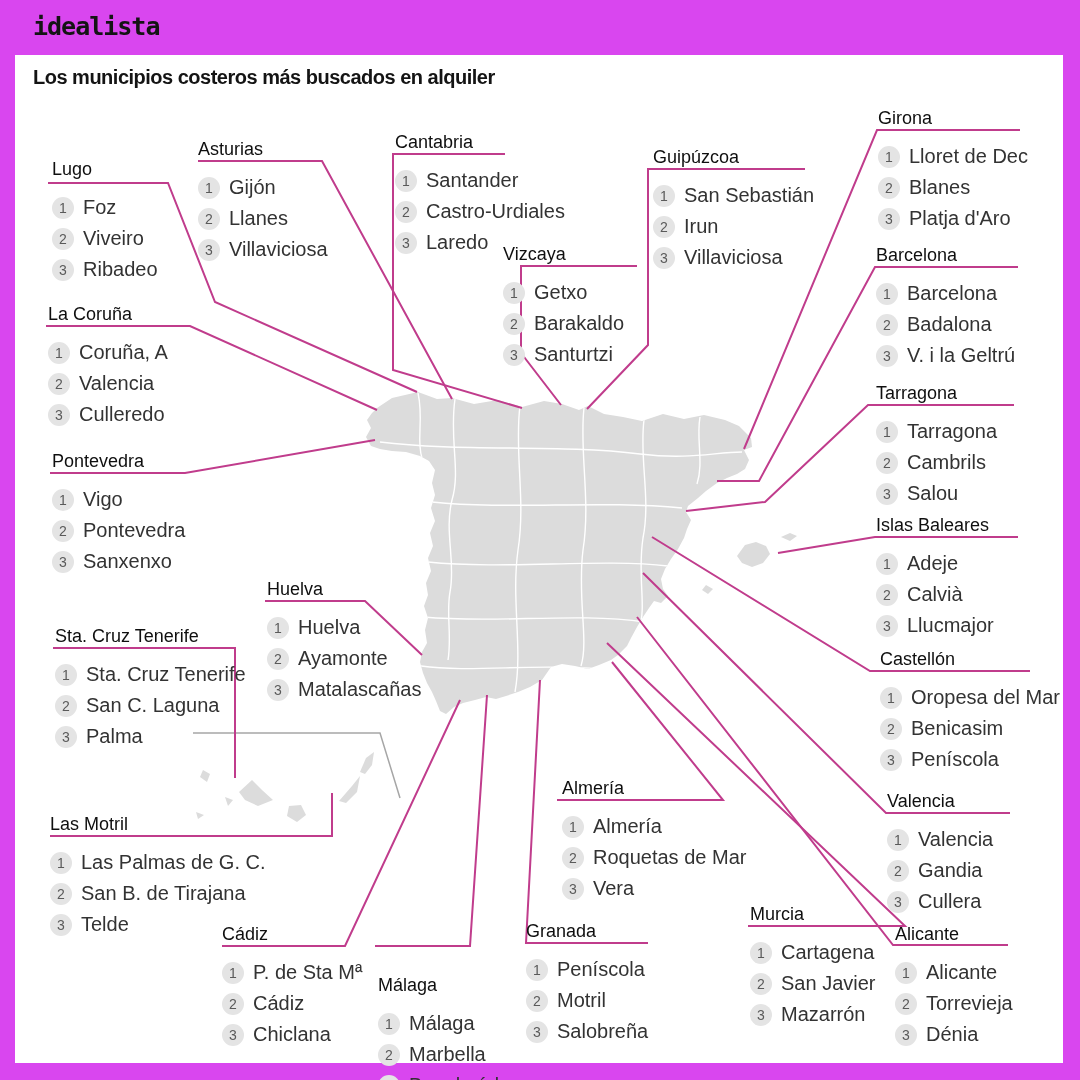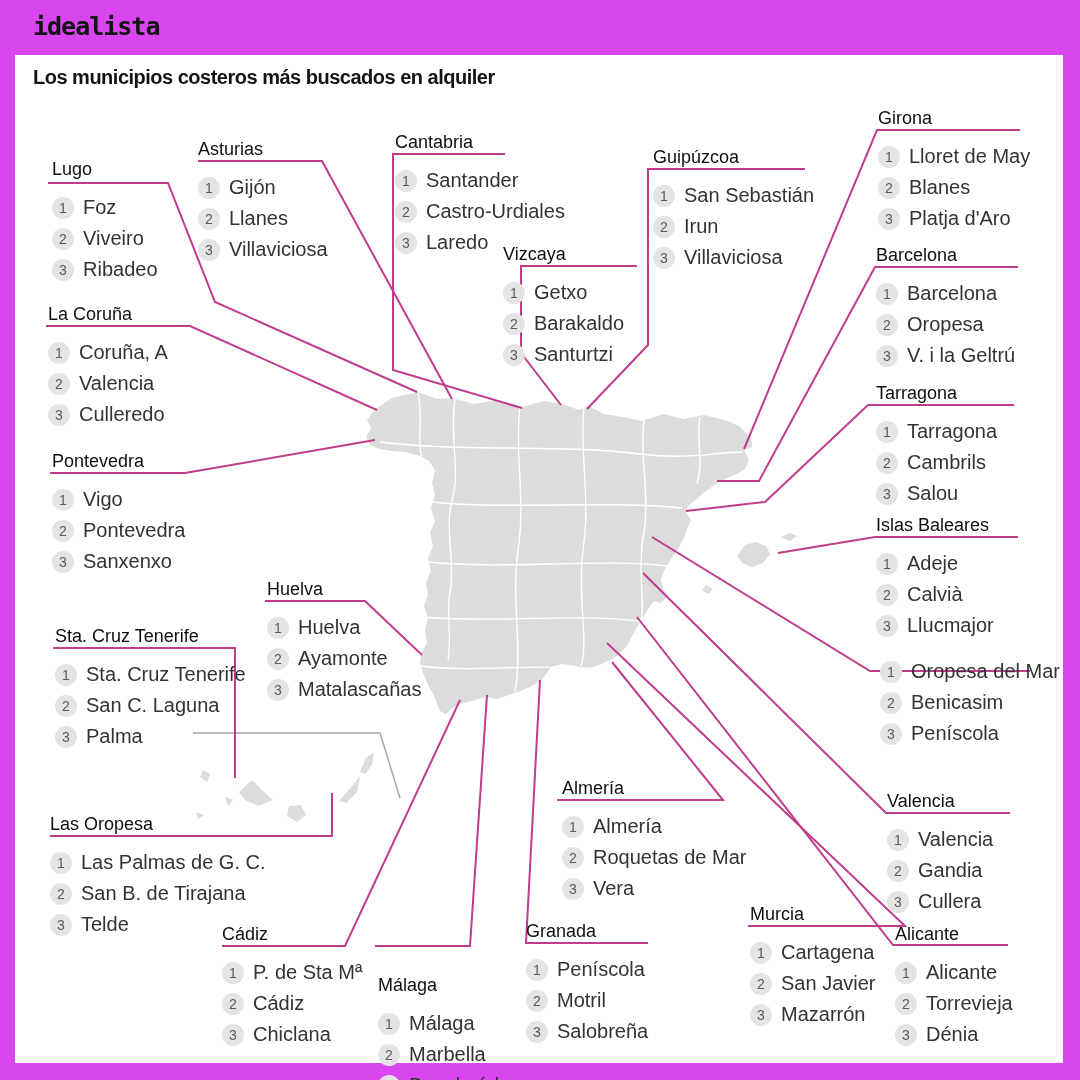--- a/index.html
+++ b/index.html
@@ -187,21 +187,21 @@
           <span class="t">Villaviciosa</span>
         </div>
     </div>
   </div>
 
   <div class="grp" style="left:878px;top:105px">
     <h3>Girona</h3>
     <div class="items">
       <div class="row">
           <span class="b">1</span>
-          <span class="t">Lloret de May</span>
+          <span class="t">Lloret de Dec</span>
         </div>
       <div class="row">
           <span class="b">2</span>
           <span class="t">Blanes</span>
         </div>
       <div class="row">
           <span class="b">3</span>
           <span class="t">Platja d'Aro</span>
         </div>
     </div>
@@ -227,21 +227,21 @@
 
   <div class="grp" style="left:876px;top:242px">
     <h3>Barcelona</h3>
     <div class="items">
       <div class="row">
           <span class="b">1</span>
           <span class="t">Barcelona</span>
         </div>
       <div class="row">
           <span class="b">2</span>
-          <span class="t">Oropesa</span>
+          <span class="t">Badalona</span>
         </div>
       <div class="row">
           <span class="b">3</span>
           <span class="t">V. i la Geltrú</span>
         </div>
     </div>
   </div>
 
   <div class="grp" style="left:876px;top:380px">
     <h3>Tarragona</h3>
@@ -309,20 +309,21 @@
           <span class="t">Ayamonte</span>
         </div>
       <div class="row">
           <span class="b">3</span>
           <span class="t">Matalascañas</span>
         </div>
     </div>
   </div>
 
   <div class="grp" style="left:880px;top:646px">
+    <h3>Castellón</h3>
     <div class="items">
       <div class="row">
           <span class="b">1</span>
           <span class="t">Oropesa del Mar</span>
         </div>
       <div class="row">
           <span class="b">2</span>
           <span class="t">Benicasim</span>
         </div>
       <div class="row">
@@ -362,21 +363,21 @@
           <span class="t">Gandia</span>
         </div>
       <div class="row">
           <span class="b">3</span>
           <span class="t">Cullera</span>
         </div>
     </div>
   </div>
 
   <div class="grp" style="left:50px;top:811px">
-    <h3>Las Oropesa</h3>
+    <h3>Las Motril</h3>
     <div class="items">
       <div class="row">
           <span class="b">1</span>
           <span class="t">Las Palmas de G. C.</span>
         </div>
       <div class="row">
           <span class="b">2</span>
           <span class="t">San B. de Tirajana</span>
         </div>
       <div class="row">

